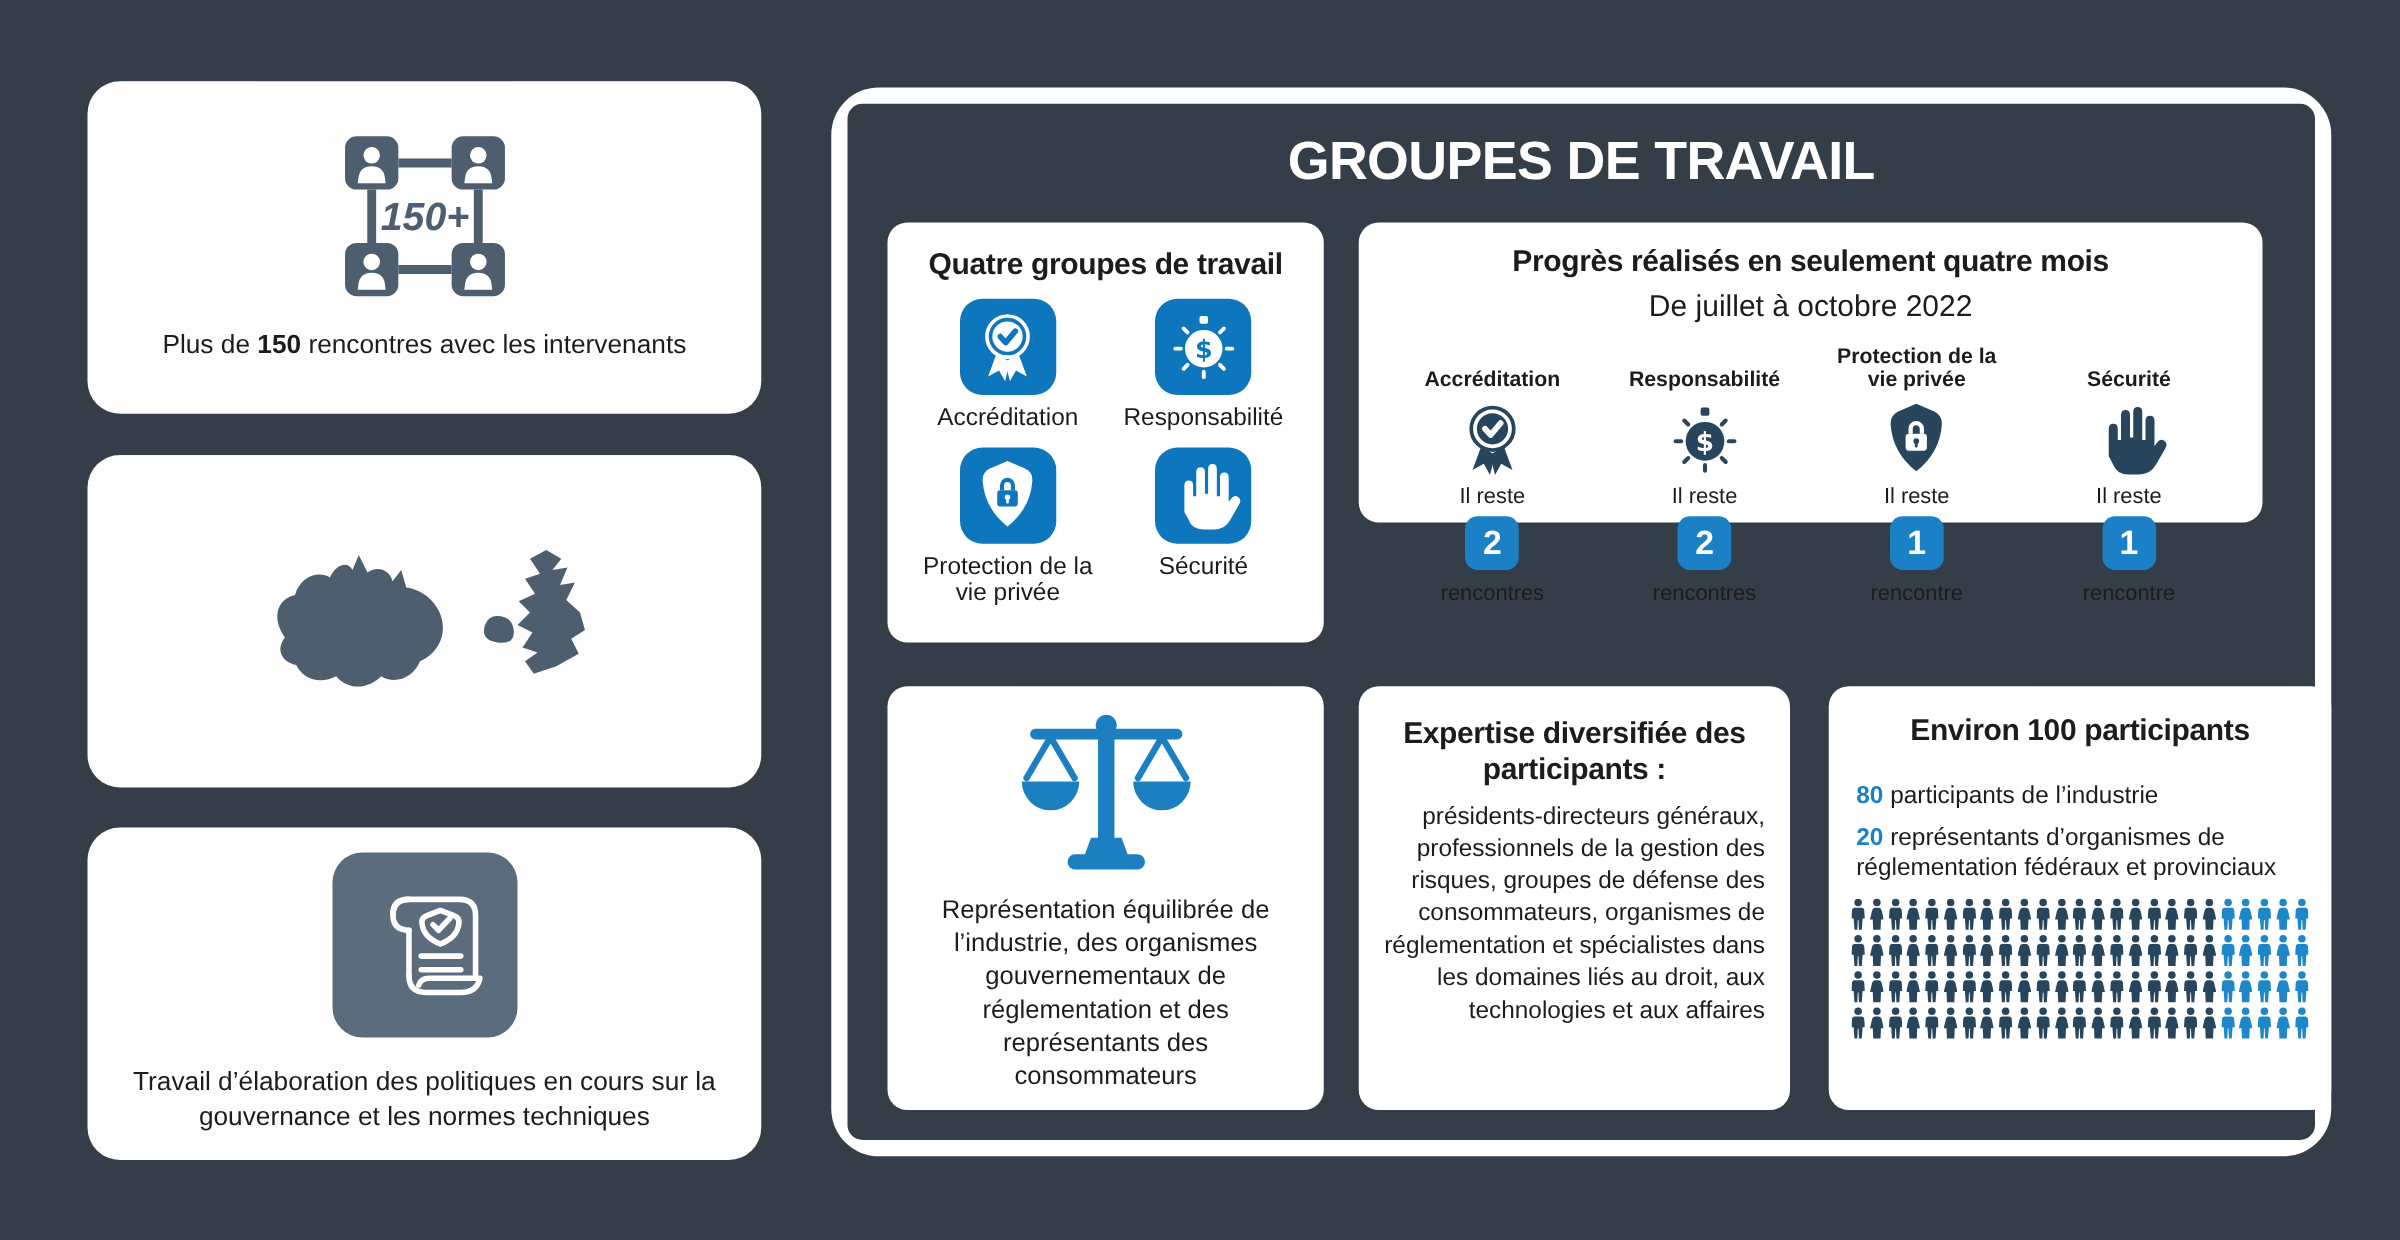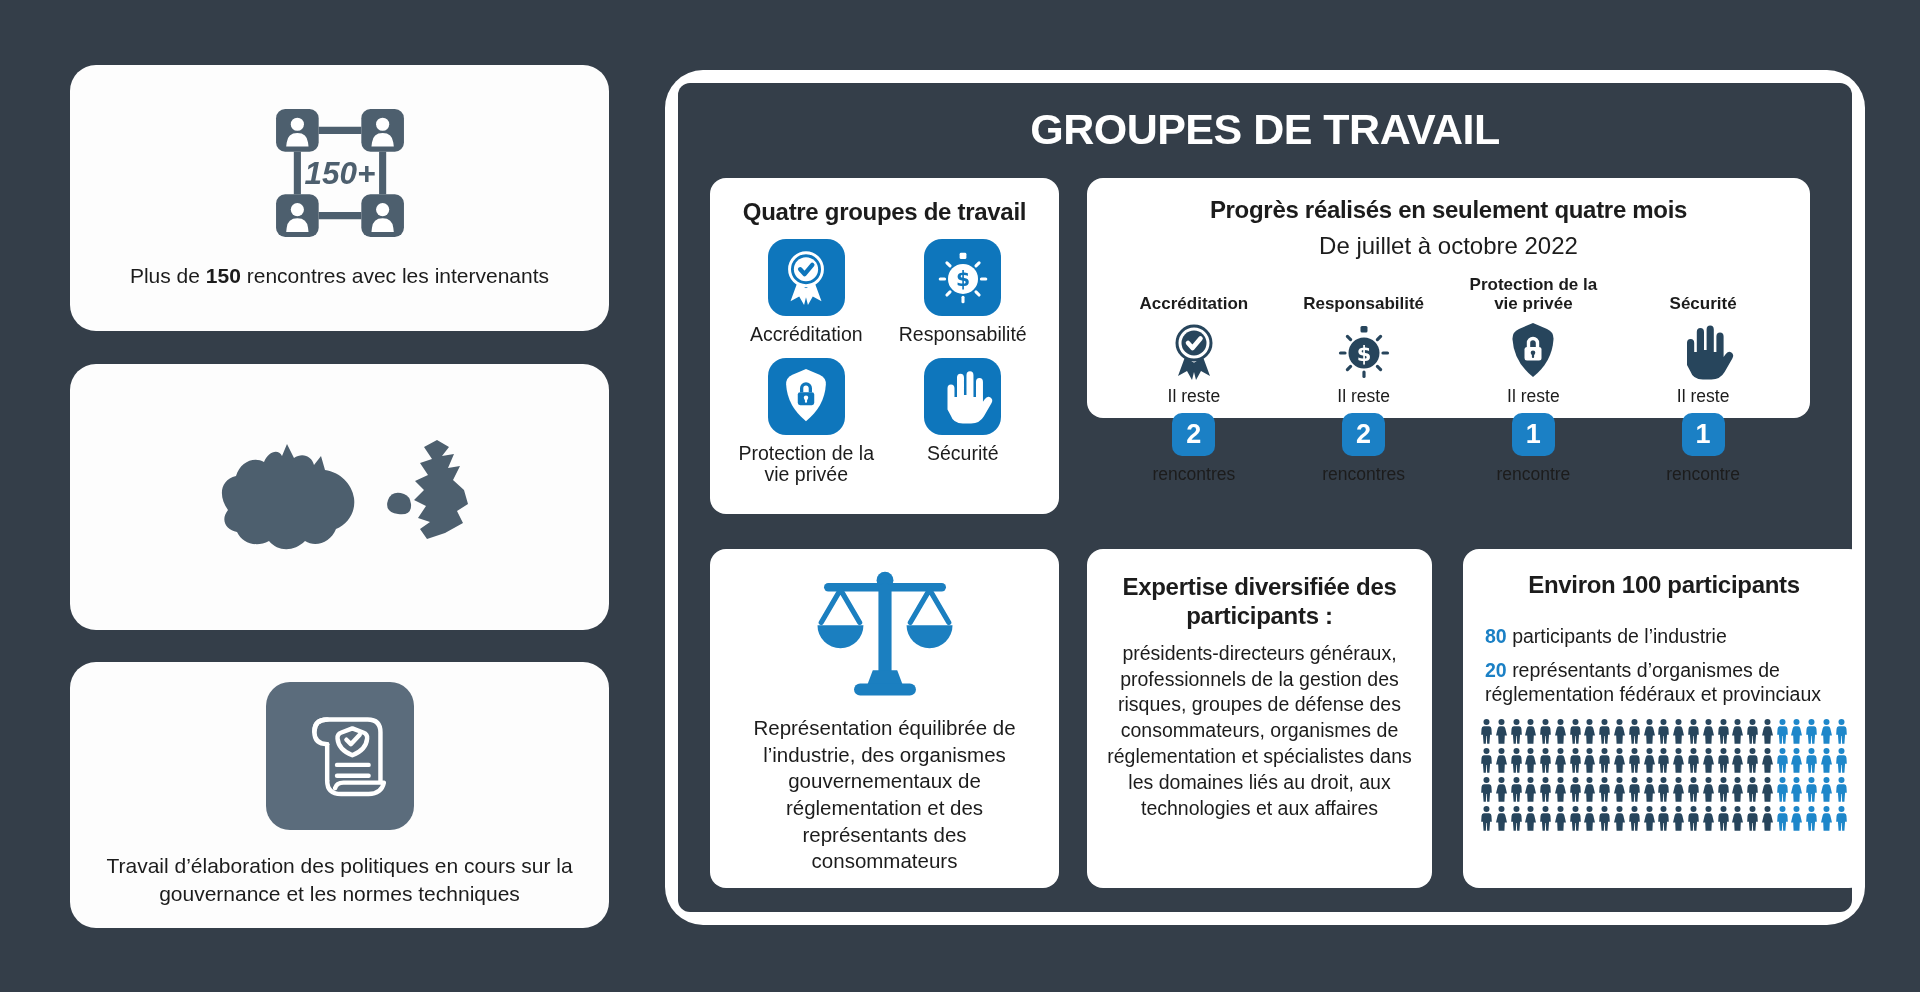--- a/index.html
+++ b/index.html
@@ -52,21 +52,21 @@
 
   
   #balanceCard{left:32px;top:466px;width:349px;height:339px;padding:20px 24px;
                display:flex;flex-direction:column;align-items:center;}
   .bal-ic{color:#1b7fc0;}
   .bal-ic svg{width:166px;height:136px;display:block;}
   .btext{margin:10px 0 0;font-size:20.5px;line-height:1.3;text-align:center;}
 
   
   #expertiseCard{left:409px;top:466px;width:345px;height:339px;padding:24px 20px;}
-  .ebody{margin:10px 0 0;font-size:19.5px;line-height:1.33;text-align:center;}
+  .ebody{margin:10px 0 0;font-size:19.5px;line-height:1.33;text-align:right;}
 
   
   #participantsCard{left:785px;top:466px;width:402px;height:339px;padding:22px 18px;}
   .stats{margin:24px 2px 0 4px;}
   .stat{margin:0 0 9px;font-size:19.5px;line-height:1.27;text-align:left;}
   .statVal{color:#1b80c5;font-weight:bold;}
   .picto{margin-top:11px;display:flex;flex-direction:column;gap:2px;}
   .pictoRow{display:flex;justify-content:space-between;}
   .person{width:11px;height:27px;display:block;}
   .person svg{width:100%;height:100%;display:block;}

